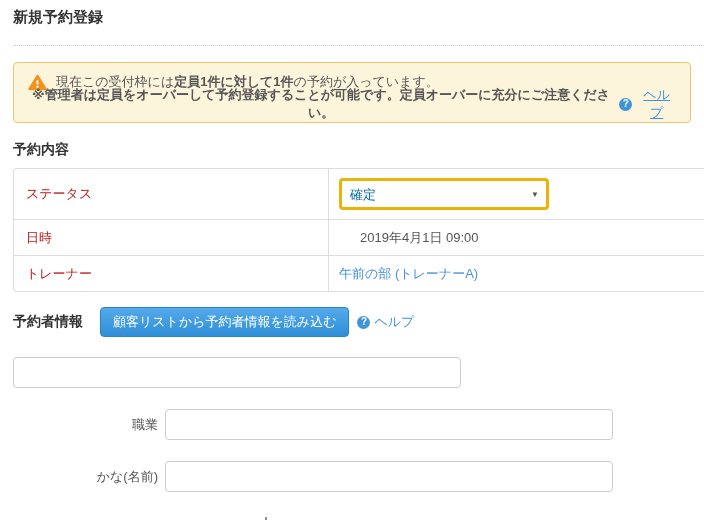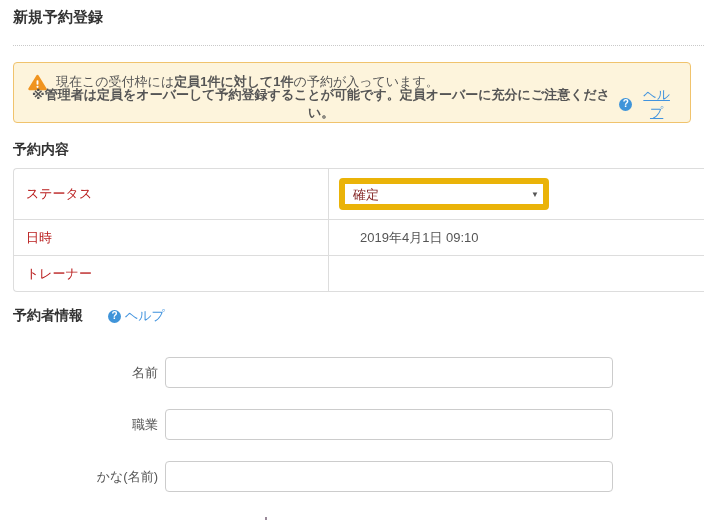--- a/index.html
+++ b/index.html
@@ -46,22 +46,22 @@
   .trow-trainer { height:36px; }
   .tlabel {
     width:315px; flex:0 0 315px; padding:0 12px; display:flex; align-items:center;
     border-right:1px solid #ddd; color:#b91c1c;
   }
   .tvalue { flex:1; display:flex; align-items:center; padding:0 10px; }
 
   .select-wrap { position:relative; width:210px; }
   .status-select {
     width:100%; height:32px; appearance:none; -webkit-appearance:none; -moz-appearance:none;
-    border:6px solid #eab308; border-radius:4px; background:#fff;
-    padding:0 24px 0 8px; font-size:13px; color:#7f1d1d; font-family:inherit;
+    border:3px solid #eab308; border-radius:4px; background:#fff;
+    padding:0 24px 0 8px; font-size:13px; color:#0369a1; font-family:inherit;
   }
   .select-arrow {
     position:absolute; right:10px; top:50%; transform:translateY(-50%);
     font-size:8px; color:#555; pointer-events:none;
   }
 
   .link { color:#4a90d9; text-decoration:none; cursor:pointer; }
 
   .customer-header { position:absolute; left:13px; top:307px; display:flex; align-items:center; }
   .customer-title { font-size:14px; font-weight:bold; color:#333; width:87px; flex:0 0 87px; }
@@ -119,36 +119,39 @@
         <span class="select-wrap">
           <select class="status-select">
             <option>確定</option>
           </select>
           <span class="select-arrow">▼</span>
         </span>
       </div>
     </div>
     <div class="trow trow-datetime">
       <div class="tlabel">日時</div>
-      <div class="tvalue">2019年4月1日 09:10</div>
+      <div class="tvalue">2019年4月1日 09:00</div>
     </div>
     <div class="trow trow-trainer">
       <div class="tlabel">トレーナー</div>
+      <div class="tvalue">
+        <a class="link">午前の部 (トレーナーA)</a>
+      </div>
     </div>
   </div>
 
   <div class="customer-header">
     <div class="customer-title">予約者情報</div>
+    <button class="load-button">顧客リストから予約者情報を読み込む</button>
     <span class="help-icon">?</span>
     <a class="help-link no-underline">ヘルプ</a>
   </div>
 
   <div class="fields">
     <div class="field-row">
-      <div class="field-label">名前</div>
       <input class="field-input" type="text" value="" style="">
     </div>
     <div class="field-row">
       <div class="field-label">職業</div>
       <input class="field-input" type="text" value="" style="">
     </div>
     <div class="field-row">
       <div class="field-label">かな(名前)</div>
       <input class="field-input" type="text" value="" style="">
     </div>

